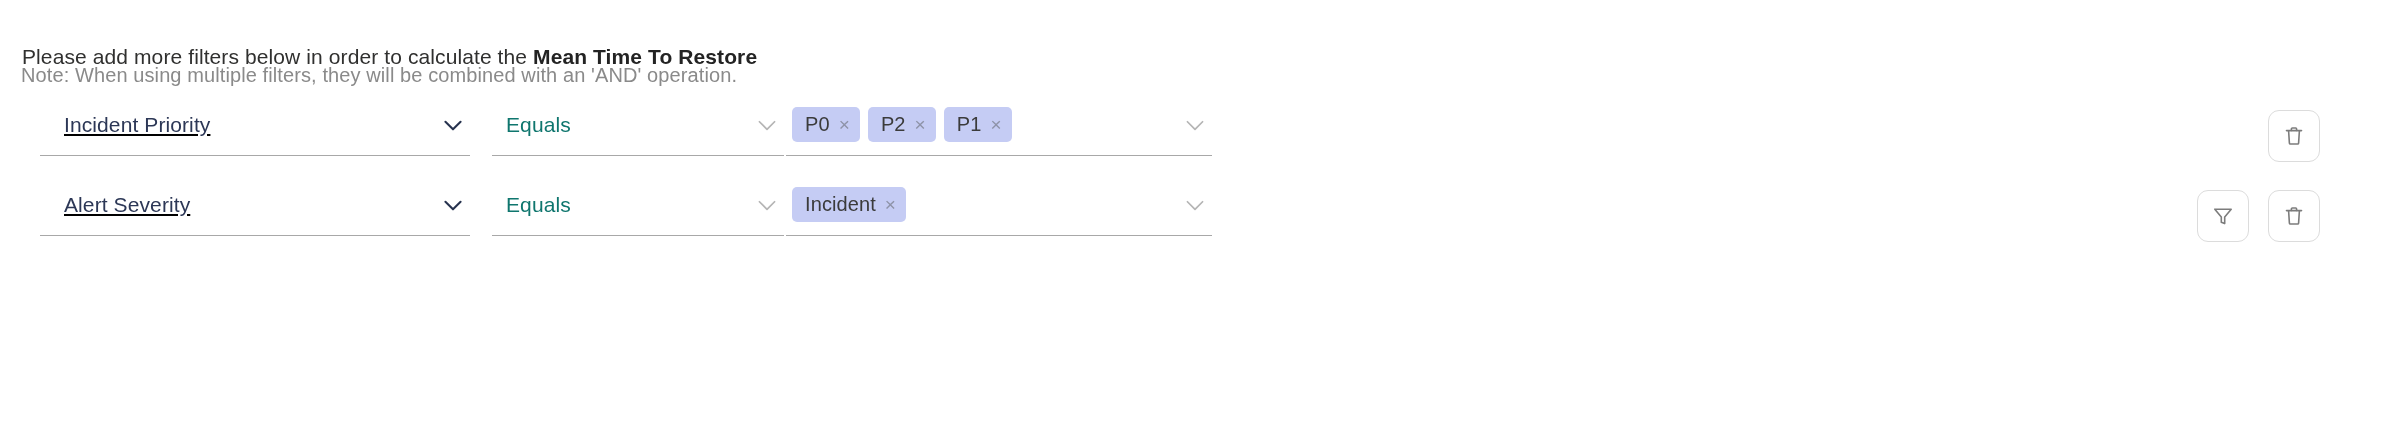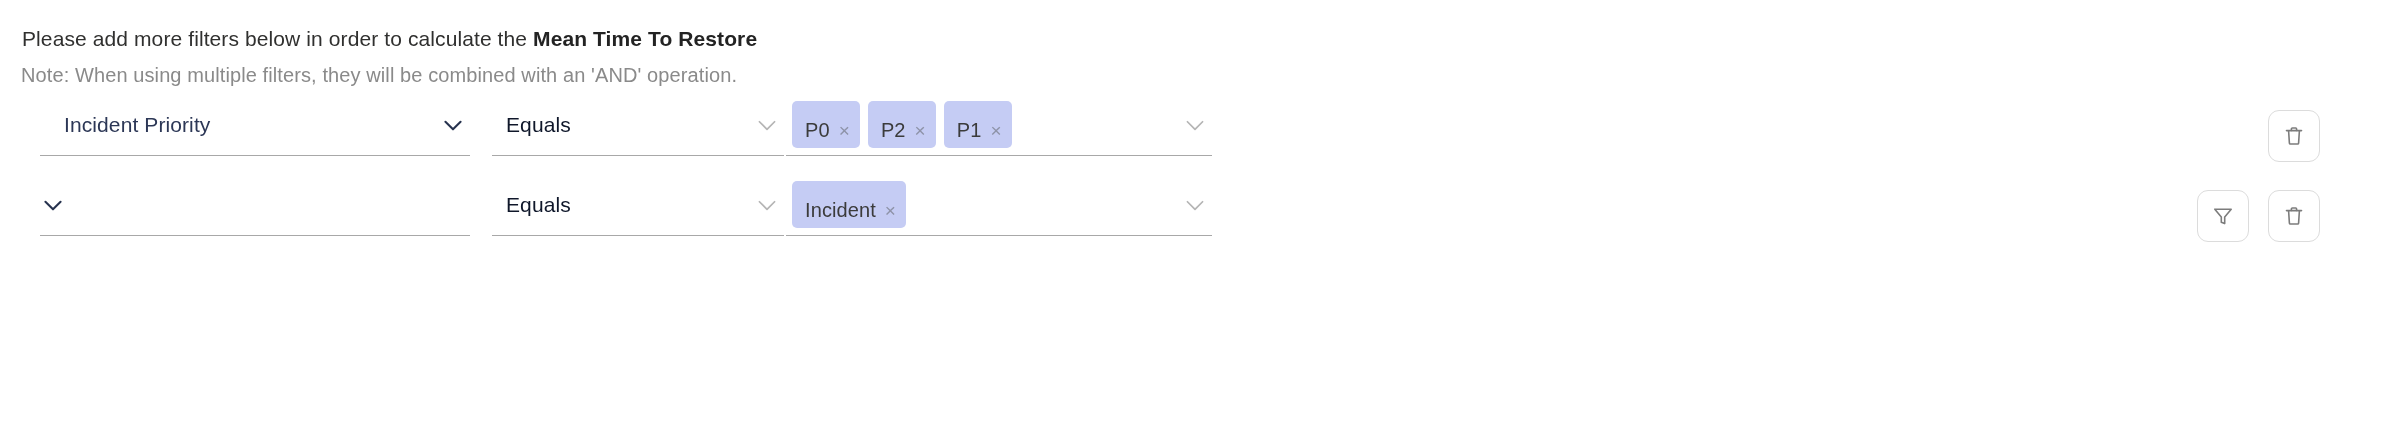--- a/index.html
+++ b/index.html
@@ -20,21 +20,21 @@
     width: 2408px;
     height: 442px;
     box-sizing: border-box;
     padding: 0;
   }
 
   
   .headline {
     position: absolute;
     left: 22px;
-    top: 26px;
+    top: 44px;
     font-size: 21px;
     line-height: 26px;
     color: #30302f;
     white-space: nowrap;
     letter-spacing: 0.1px;
   }
   .headline .strong {
     font-weight: 700;
     color: #232323;
   }
@@ -63,35 +63,35 @@
 
   .field {
     position: absolute;
     box-sizing: border-box;
     height: 56px;
     border-bottom: 1.6px solid #a8a8a8;
     display: flex;
     align-items: center;
   }
 
-  .field-name   { left: 40px;  width: 430px; }
+  .field-name   { left: 40px;  width: 430px; text-decoration: underline; }
   .field-op     { left: 492px; width: 292px; }
   .field-values { left: 786px; width: 426px; }
 
   .field-text {
     font-size: 21px;
     color: #2c3756;
     white-space: nowrap;
     letter-spacing: 0.1px;
     flex: 1 1 auto;
     padding-left: 24px;
     padding-bottom: 6px;
   }
   .field-op .field-text {
-    color: #0f172a;
+    color: #0f766e;
     padding-left: 14px;
   }
 
   .chevron {
     flex: 0 0 auto;
     width: 26px;
     height: 26px;
     margin-right: 4px;
     margin-bottom: 6px;
     display: block;
@@ -109,21 +109,21 @@
     flex: 1 1 auto;
     min-width: 0;
   }
   .chip {
     display: inline-flex;
     align-items: center;
     gap: 9px;
     background: #c5ccf4;
     border-radius: 5px;
     height: 35px;
-    padding: 12px 10px 0 13px;
+    padding: 0 10px 0 13px;
     font-size: 20px;
     color: #3b3b3b;
     white-space: nowrap;
     letter-spacing: 0.1px;
   }
   .chip-x {
     font-size: 19px;
     color: #8e93a8;
     line-height: 1;
     cursor: pointer;
@@ -213,20 +213,21 @@
             <path d="M6.6 6.8 L7.4 19.1 a1 1 0 0 0 1 0.9 h7.2 a1 1 0 0 0 1-0.9 L17.4 6.8" stroke-width="1.6" stroke-linecap="round" stroke-linejoin="round"></path>
           </svg>
         </div>
       </div>
 
     </div>
 
     <div class="filter-row">
 
       <div class="field field-name">
+        <span class="field-text">Alert Severity</span>
         <svg class="chevron dark" viewBox="0 0 24 24" fill="none">
           <path d="M5 9 L12 16 L19 9" stroke-width="1.9" stroke-linecap="round" stroke-linejoin="round"></path>
         </svg>
       </div>
 
       <div class="field field-op">
         <span class="field-text">Equals</span>
         <svg class="chevron light" viewBox="0 0 24 24" fill="none">
           <path d="M5 9 L12 16 L19 9" stroke-width="1.6" stroke-linecap="round" stroke-linejoin="round"></path>
         </svg>

